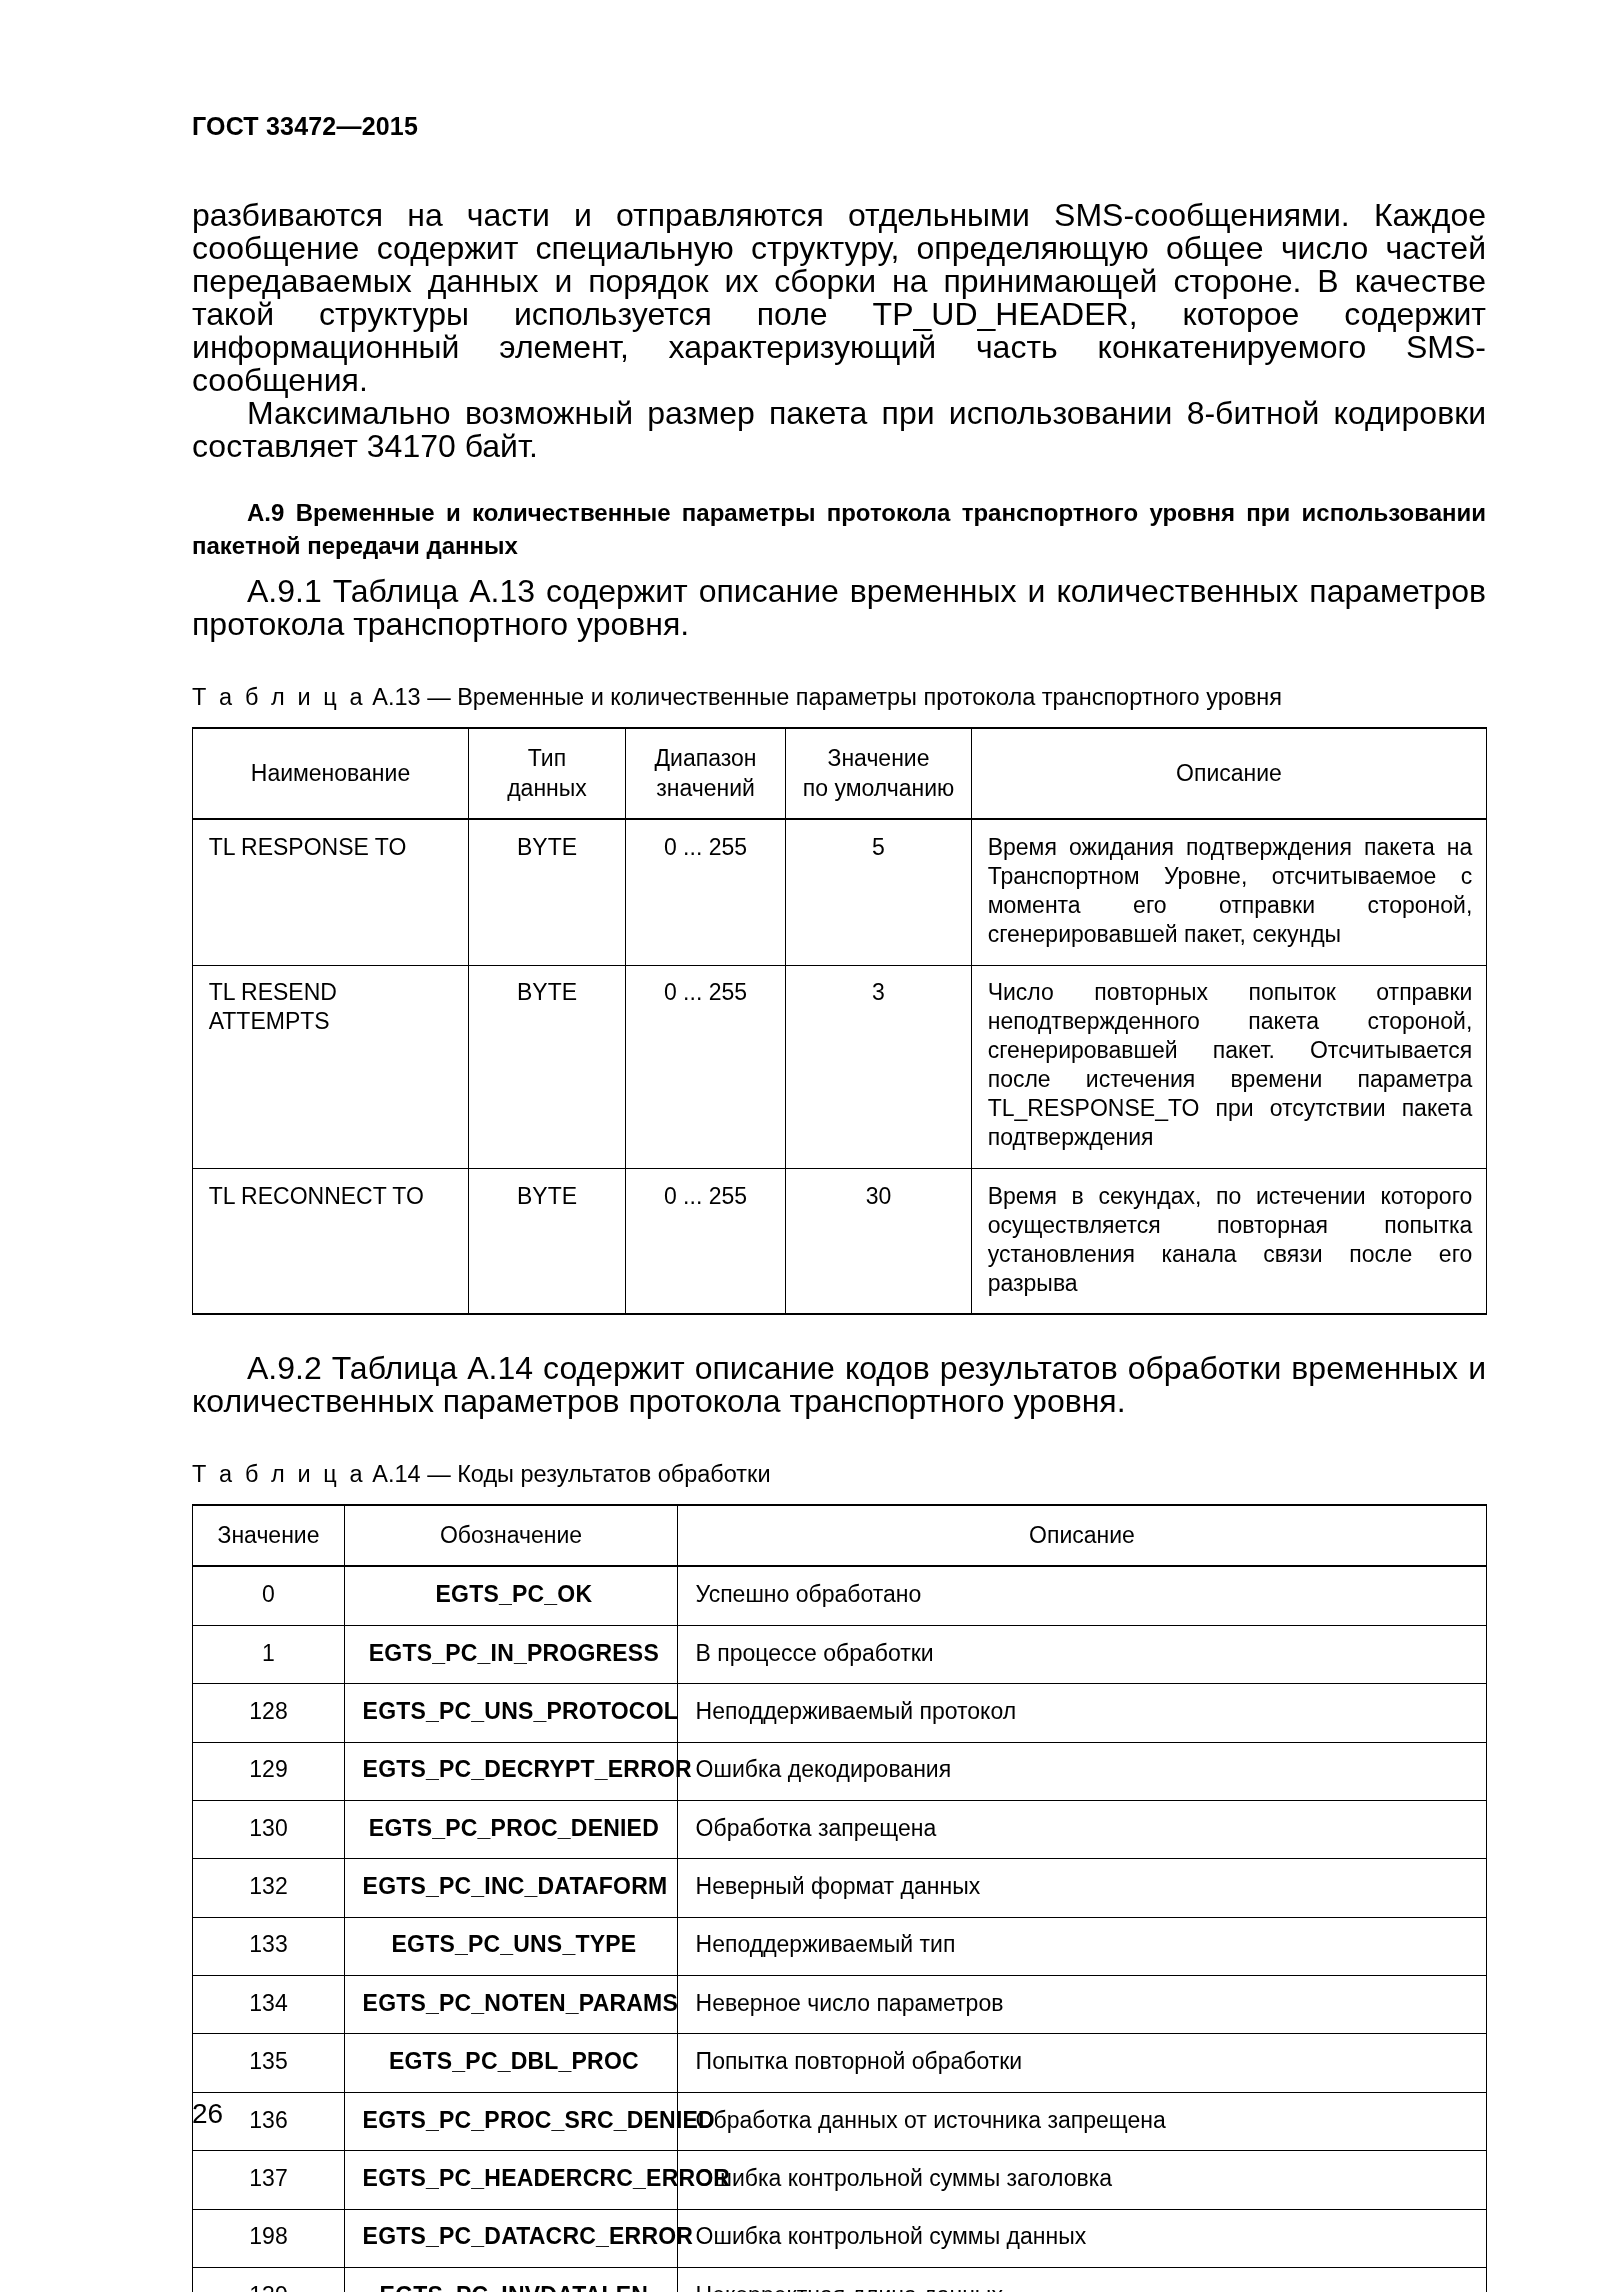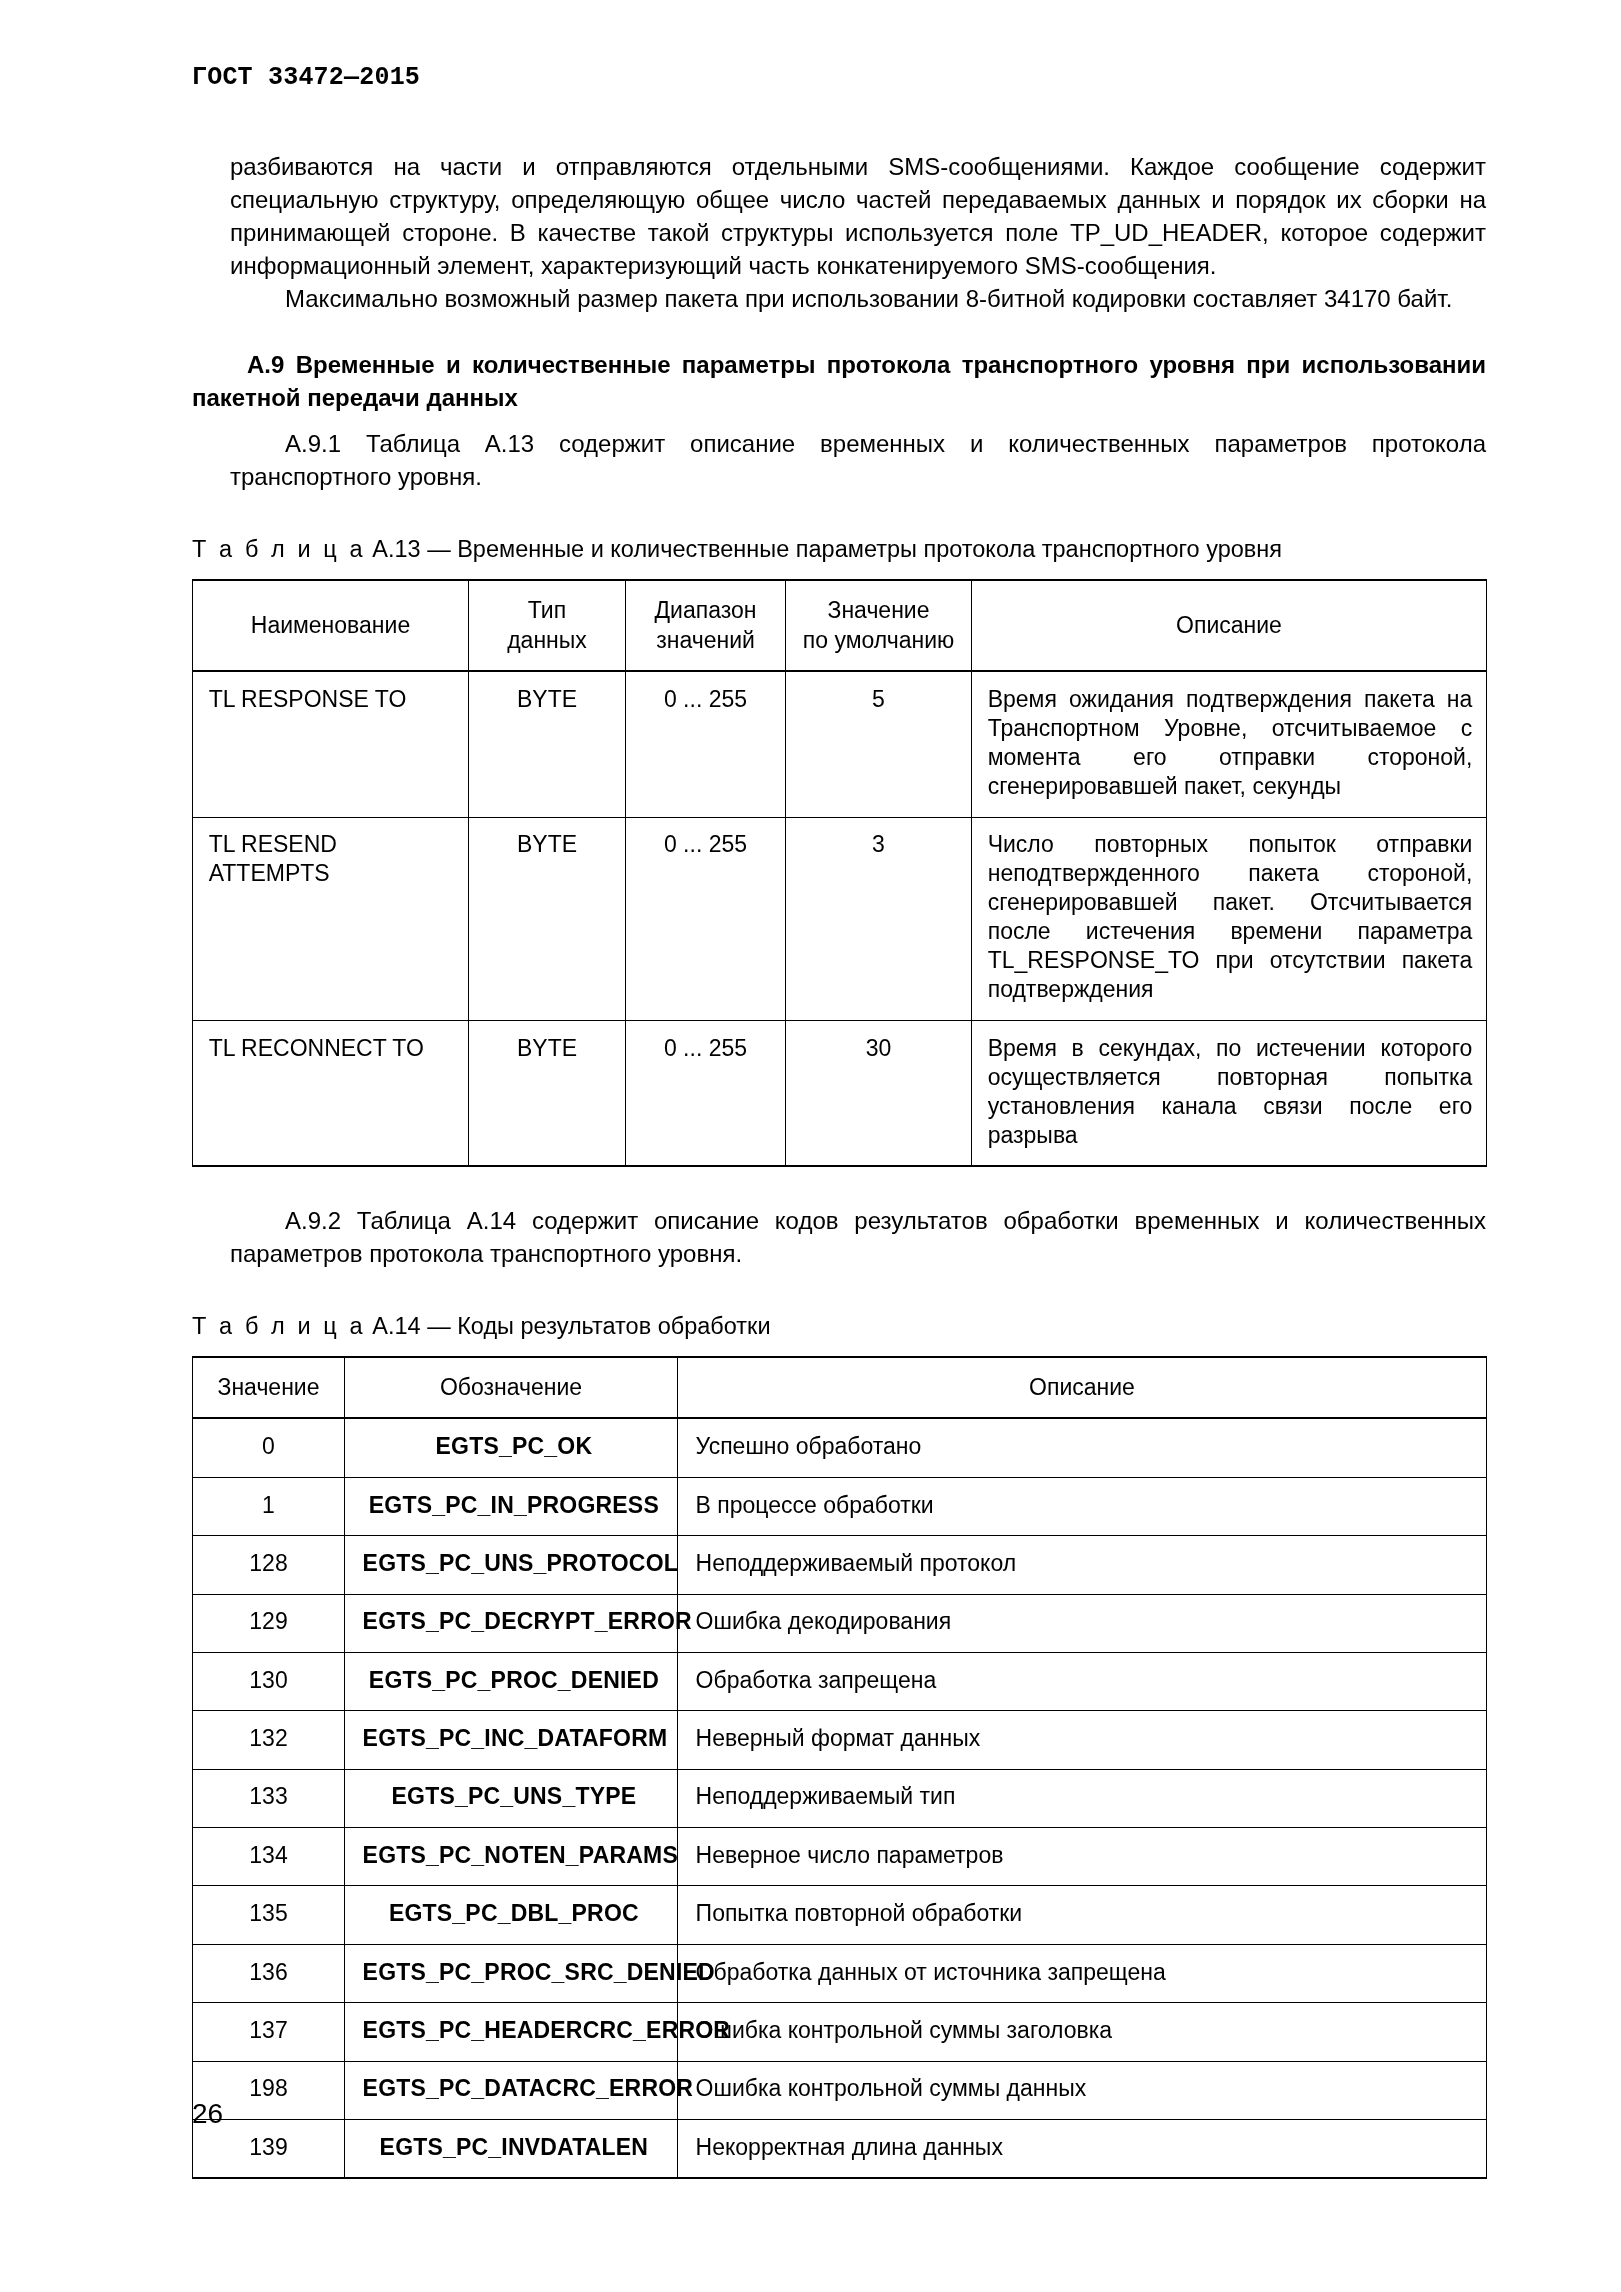--- a/index.html
+++ b/index.html
@@ -28,34 +28,32 @@
     left: 192px;
     top: 0;
     width: 1294px;
   }
 
   
   .doc-header {
     font-size: 25px;
     font-weight: bold;
     letter-spacing: 0.2px;
-    margin-top: 64px;
+    margin-top: 113px;
     line-height: 1.1;
-    font-family: Liberation Mono, monospace;
   }
 
   
   .body-block {
     margin-top: 58px;
-    font-size: 24px;
+    font-size: 32px;
     line-height: 33px;
     text-align: justify;
     text-justify: inter-word;
     hyphens: manual;
-    margin-left: 38px;
   }
   .body-block p {
     margin: 0;
   }
   .indent {
     text-indent: 55px;
   }
   .para-gap {
     margin-top: 0px;
   }

